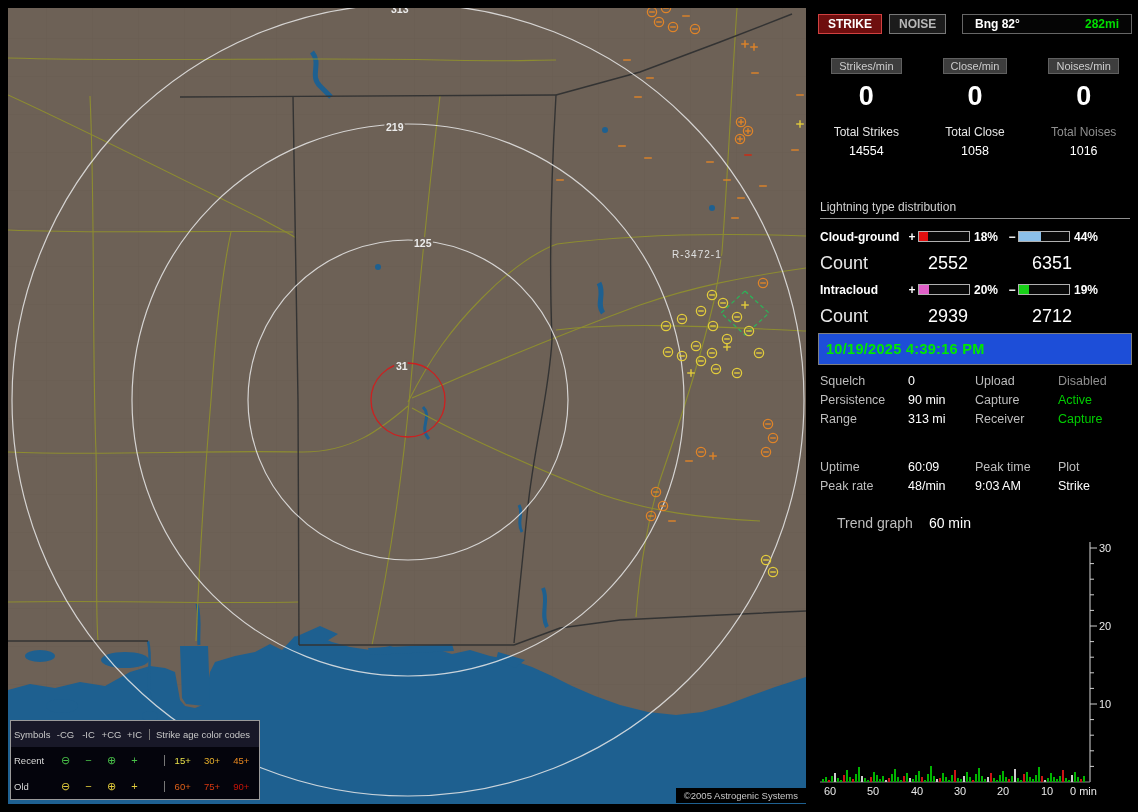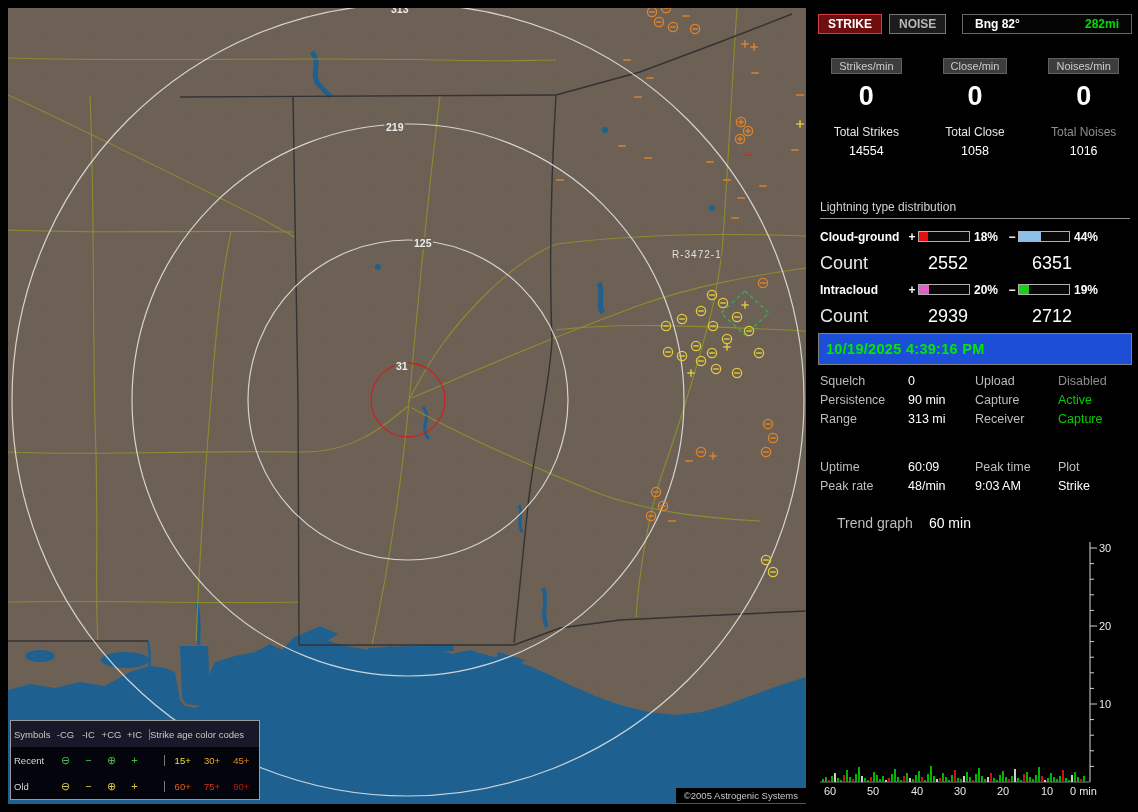--- a/index.html
+++ b/index.html
@@ -20,21 +20,21 @@
   .legend{position:absolute;left:2px;bottom:4px;width:250px;background:#04040c;
     border:1px solid #9a9a9a;color:#d8d8d8;font-size:9.5px}
   .lg-row{display:flex;align-items:center;height:26px;padding:0 3px}
   .lg-head{background:#181828;color:#c8c8c8}
   .lg-c1{width:40px}
   .lg-sym{width:23px;text-align:center}
   .sym-recent{color:#48c048;font-size:11px}
   .sym-old{color:#e2cc3c;font-size:11px}
   .lg-age-wrap{flex:1;display:flex;justify-content:space-around;border-left:1px solid #777;
     margin-left:18px;padding-left:3px}
-  .lg-age-head{flex:1;text-align:left;border-left:1px solid #777;margin-left:3px}
+  .lg-age-head{flex:1;text-align:center;border-left:1px solid #777;margin-left:3px}
 
   
   .panel{position:absolute;left:812px;top:0;width:326px;height:812px;color:#e0e0e0;font-size:12px}
   .p-top{position:absolute;top:13px;left:6px;right:6px;display:flex;align-items:center;gap:7px;height:21px}
   .btn{font:bold 12px "Liberation Sans",sans-serif;padding:2px 9px;cursor:pointer}
   .btn.strike{background:#6e0e0e;border:1px solid #d04040;color:#fff}
   .btn.noise{background:#1c1c1c;border:1px solid #777;color:#b8b8b8}
   .bearing{margin-left:auto;width:170px;display:flex;justify-content:space-between;align-items:center;
     background:#050505;border:1px solid #666;padding:2px 12px;font-weight:bold}
   .bng{color:#fff}.bngmi{color:#00dd00}

